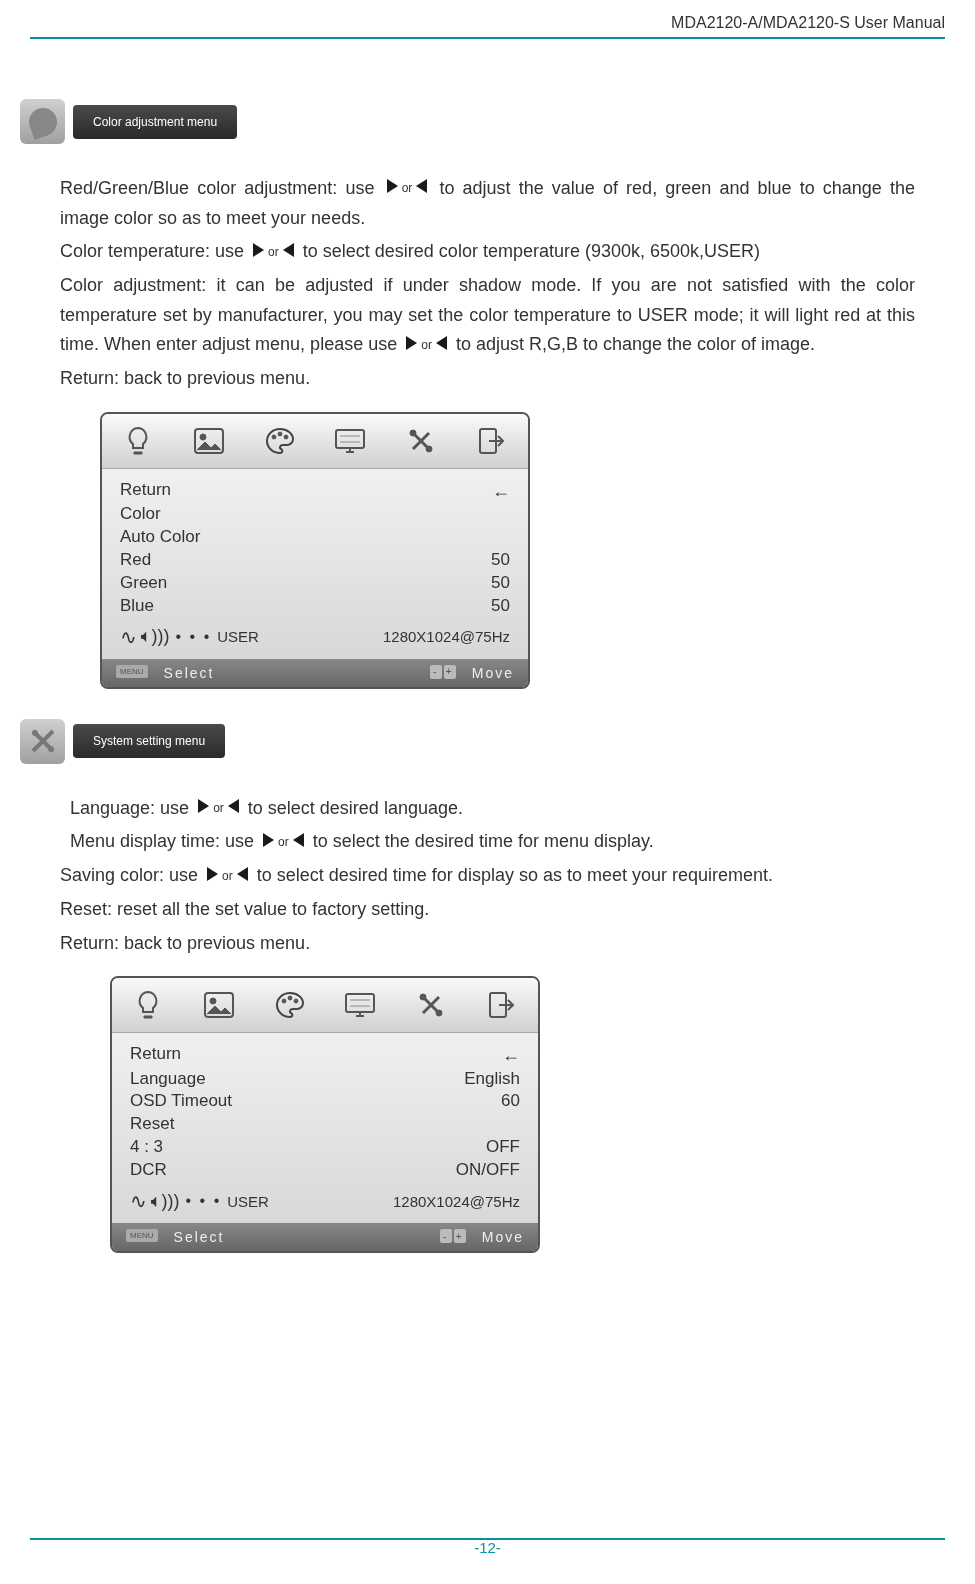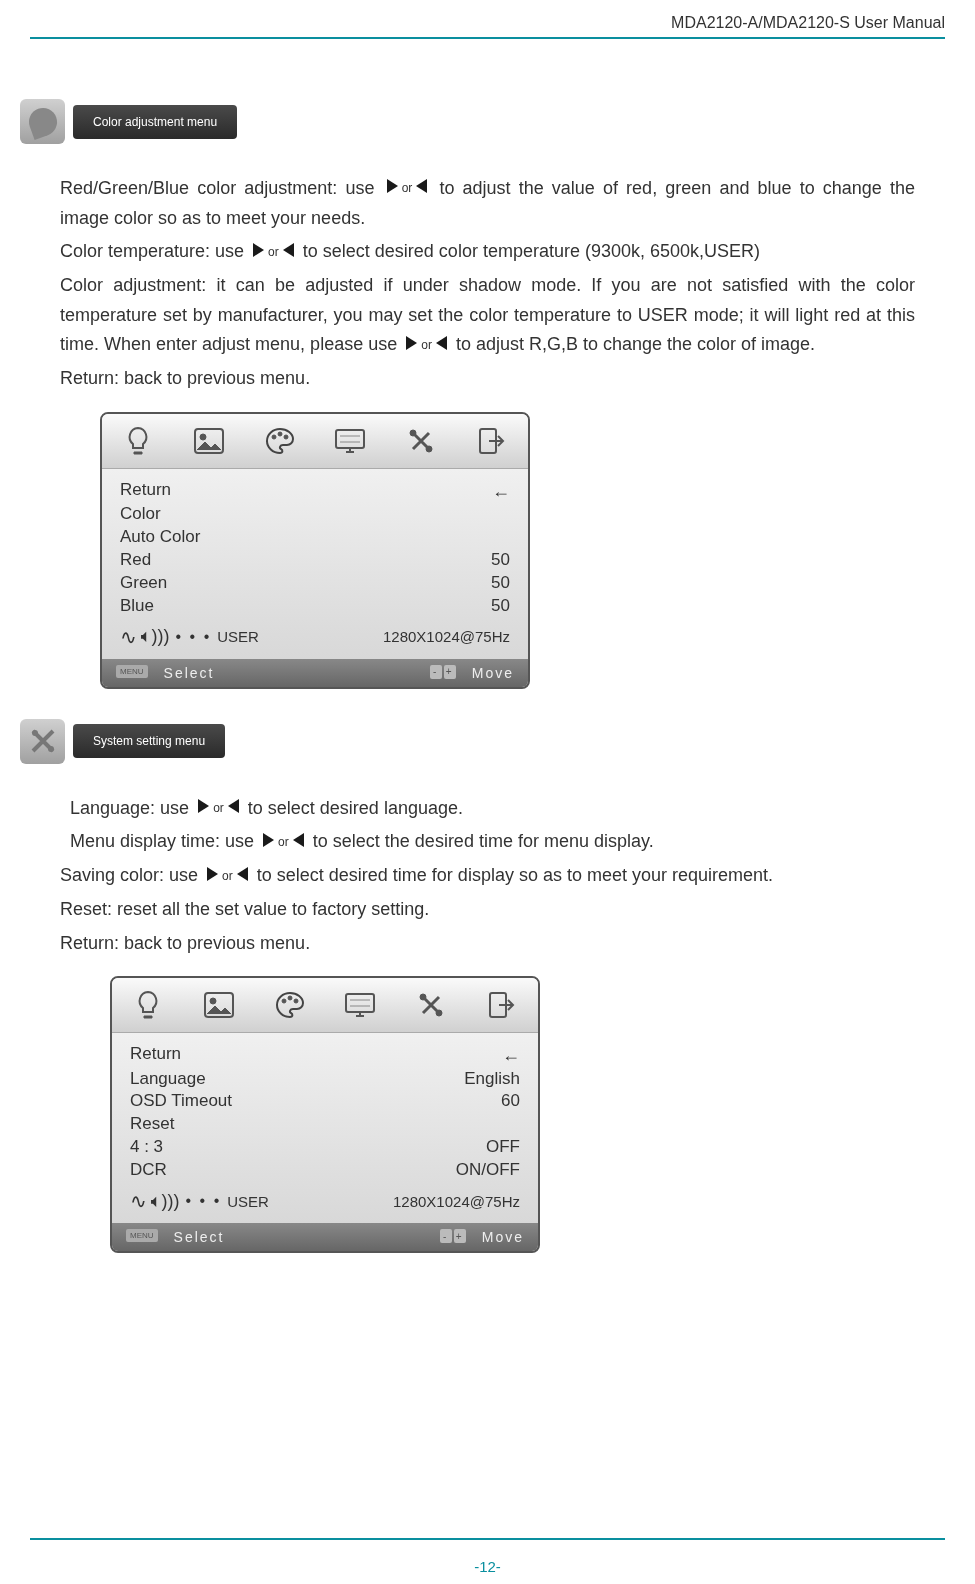--- a/index.html
+++ b/index.html
@@ -198,21 +198,21 @@
       align-items: center;
       justify-content: center;
       border-radius: 2px;
     }
     .arrow-left-small {
       font-size: 18px;
       color: #333;
     }
     .page-number {
       position: absolute;
-      bottom: 9px;
+      bottom: 28px;
       left: 0;
       right: 0;
       text-align: center;
       color: #0a8f9f;
       font-size: 15px;
     }
     .footer-rule {
       position: absolute;
       bottom: 44px;
       left: 30px;

